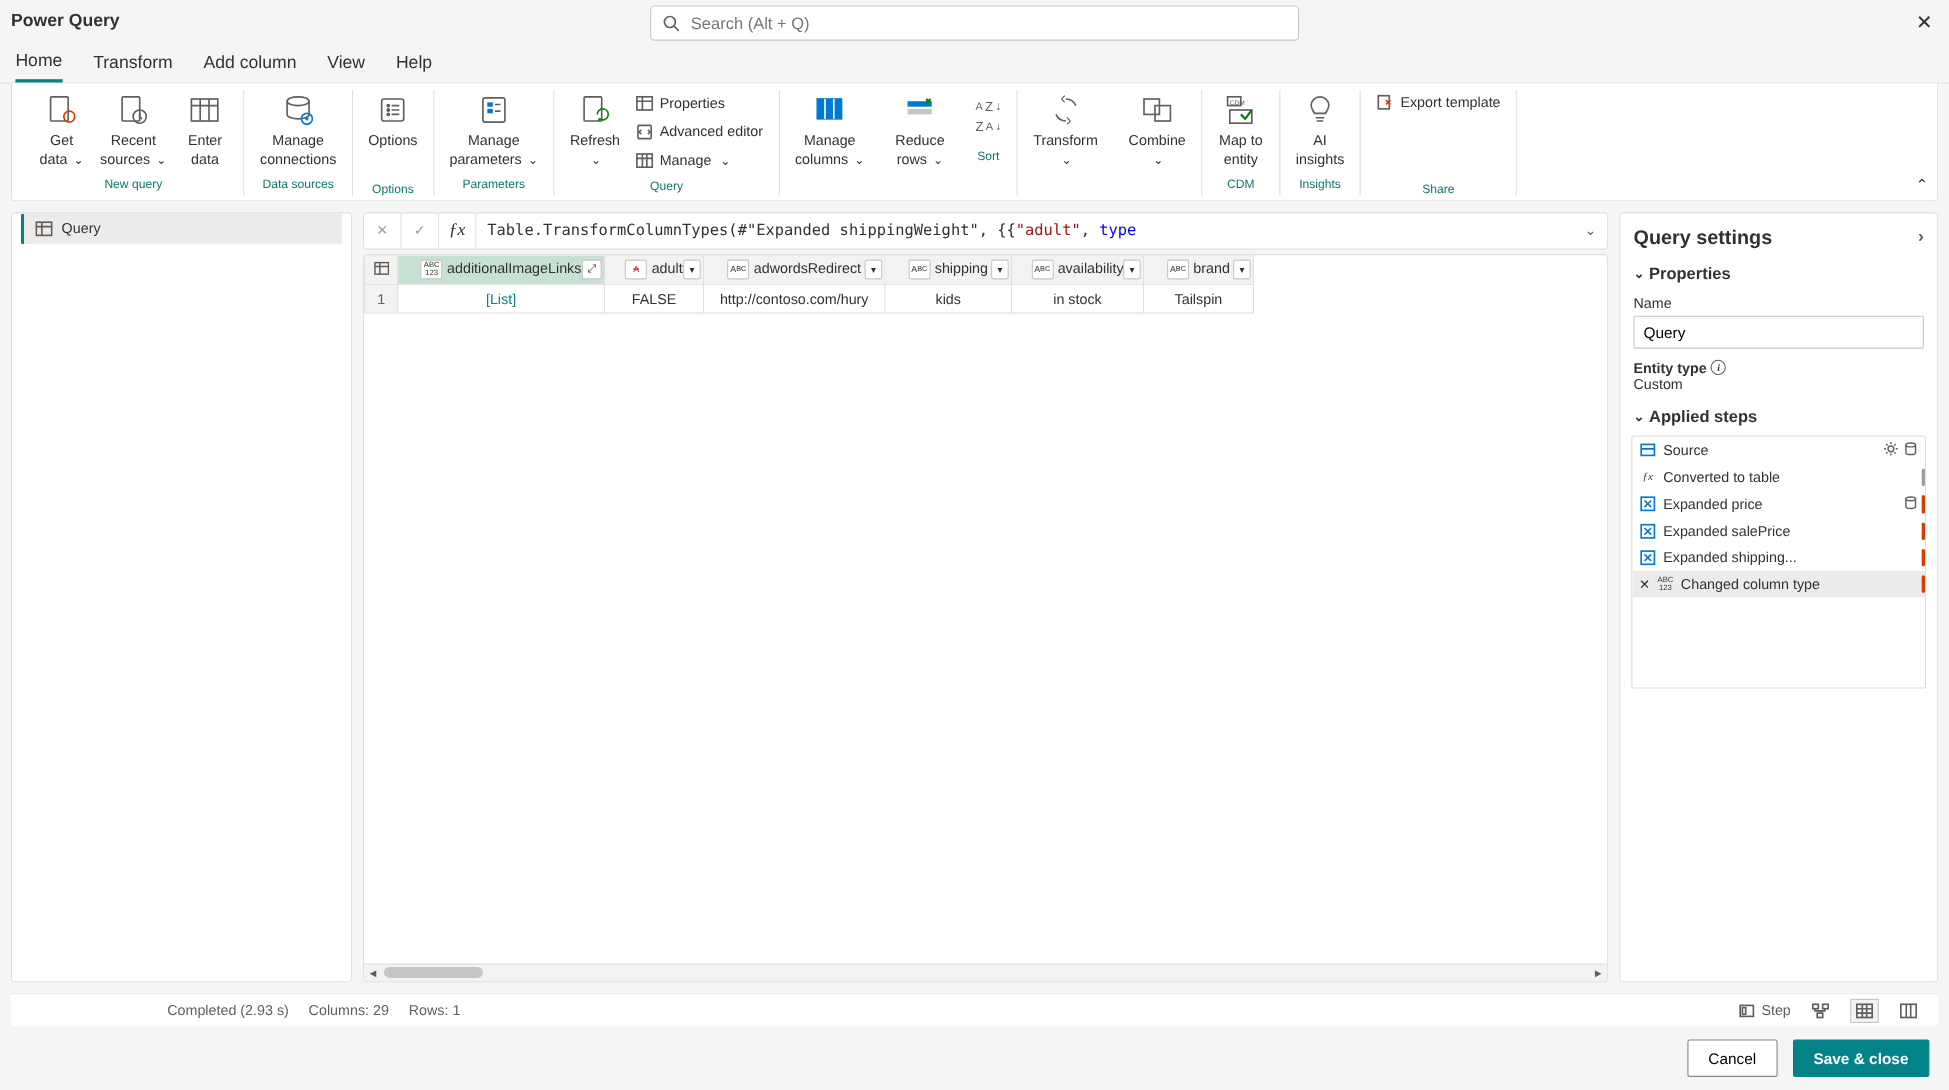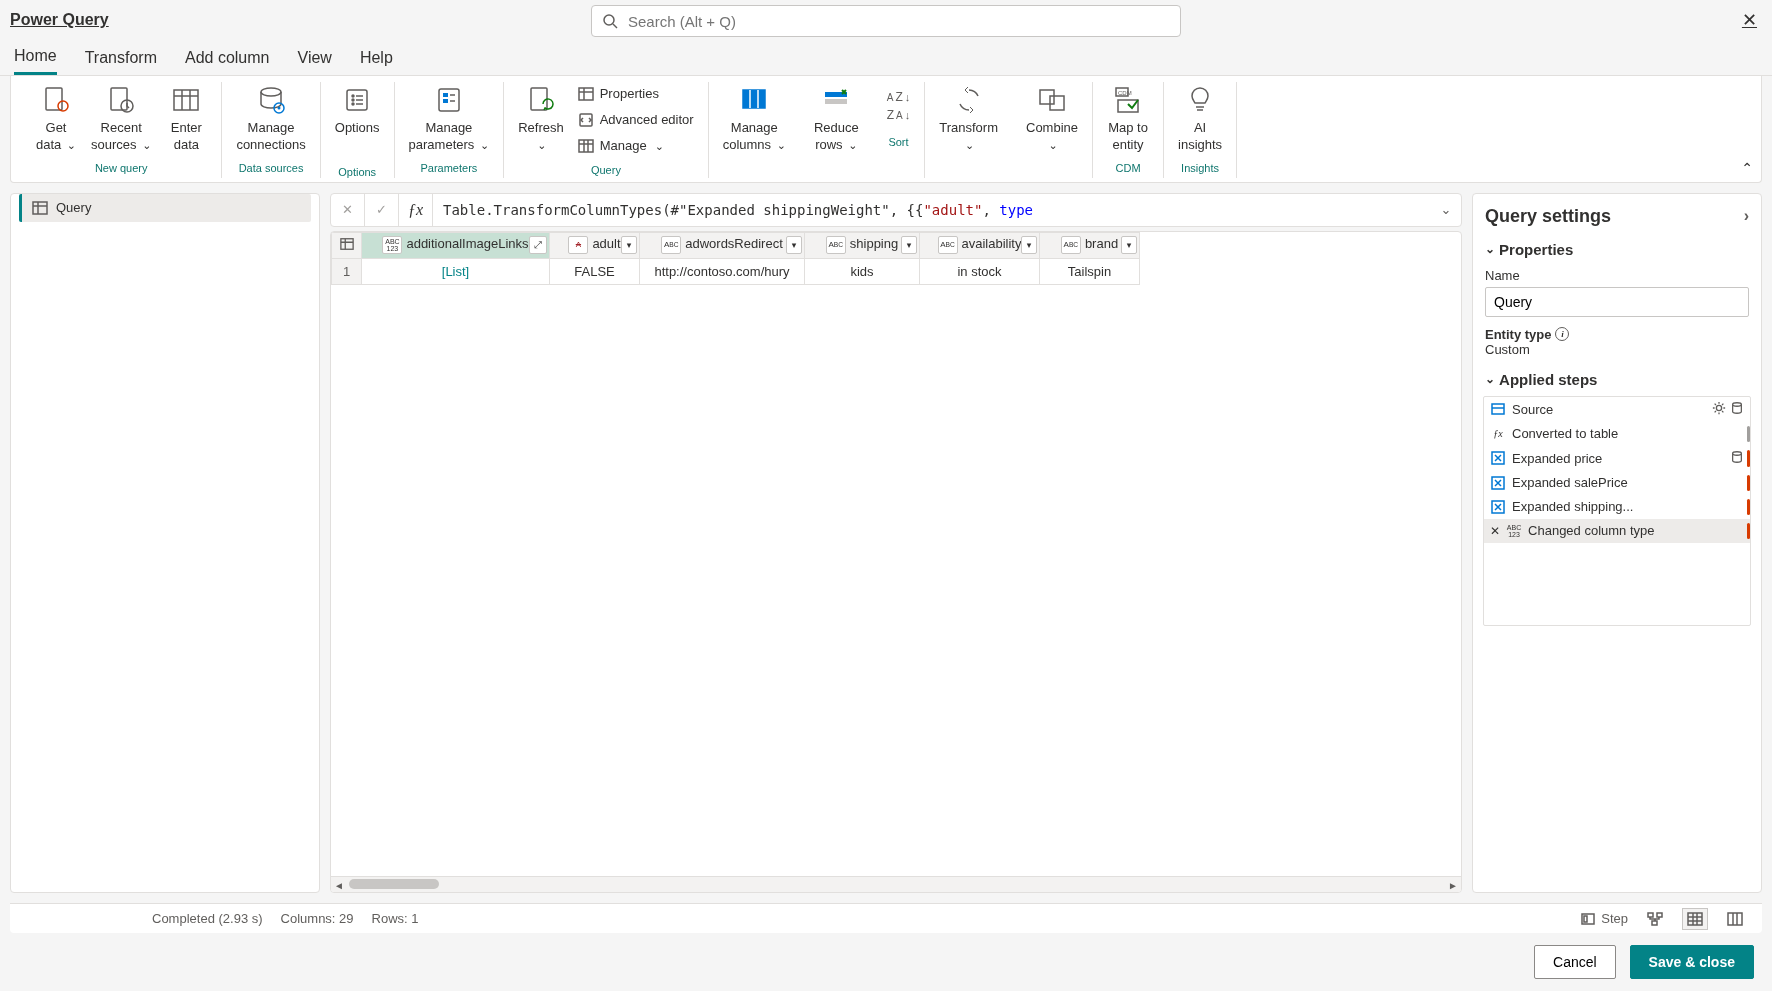--- a/index.html
+++ b/index.html
@@ -1,19 +1,19 @@
 <!DOCTYPE html>
 <html><head>
 <meta charset="utf-8">
 <style>
 * { box-sizing: border-box; margin: 0; padding: 0; }
 body { font-family: 'Segoe UI', sans-serif; font-size: 13px; background: #f5f5f5; color: #323130; width:1772px; height:991px; overflow:hidden; display:flex; flex-direction:column;}
 
 
-.titlebar { display:flex; align-items:center; height:40px; padding:0 10px; background:#f5f5f5;text-decoration:underline;}
+.titlebar { display:flex; align-items:center; height:40px; padding:0 10px; background:#f5f5f5;}
 .titlebar .title { font-size:16px; font-weight:600; }
 .searchbox { margin-left:auto; margin-right:auto; position:absolute; left:50%; transform:translateX(-50%); top:5px; width:590px; height:32px; background:#fff; border:1px solid #c8c6c4; border-radius:4px; display:flex; align-items:center; padding:0 10px; gap:10px; color:#605e5c;}
 .searchbox svg { width:16px; height:16px; }
 .searchbox input { border:none; outline:none; font-size:15px; flex:1; background:transparent; color:#323130;}
 .titlebar .close { margin-left:auto; font-size:18px; padding:5px; cursor:pointer;}
 
 
 .tabs { display:flex; gap:28px; padding:0 14px; height:36px; align-items:center; border-bottom:1px solid #e1dfdd;}
 .tab { font-size:16px; height:100%; display:flex; align-items:center; cursor:pointer; color:#323130;}
 .tab.active { border-bottom:3px solid #038387; font-weight:400; }
@@ -346,20 +346,32 @@
             <line x1="12" y1="23" x2="20" y2="23"></line>
             <line x1="13" y1="26" x2="19" y2="26"></line>
           </svg>
         <span style="white-space:pre-line">AI
 insights</span>
       </div>
     </div>
     <div class="group-label">Insights</div>
   </div>
 
+  <div class="ribbon-group">
+    <div class="ribbon-row">
+      <div class="ribbon-small" style="height:auto">
+        <svg viewBox="0 0 16 16" width="20" height="20">
+            <rect x="2" y="2" width="10" height="12"></rect>
+            <path d="M9 6l4 4M13 6l-4 4" stroke="#d83b01"></path>
+          </svg>
+        <span>Export template</span>
+      </div>
+    </div>
+    <div class="group-label" style="margin-top:auto">Share</div>
+  </div>
   <div class="ribbon-collapse">⌃</div>
 </div>
 
 <div class="main">
 
   <div class="panel queries">
     <div class="query-item">
       <svg viewBox="0 0 16 16">
           <rect x="1" y="2" width="14" height="12"></rect>
           <line x1="1" y1="6" x2="15" y2="6"></line>

